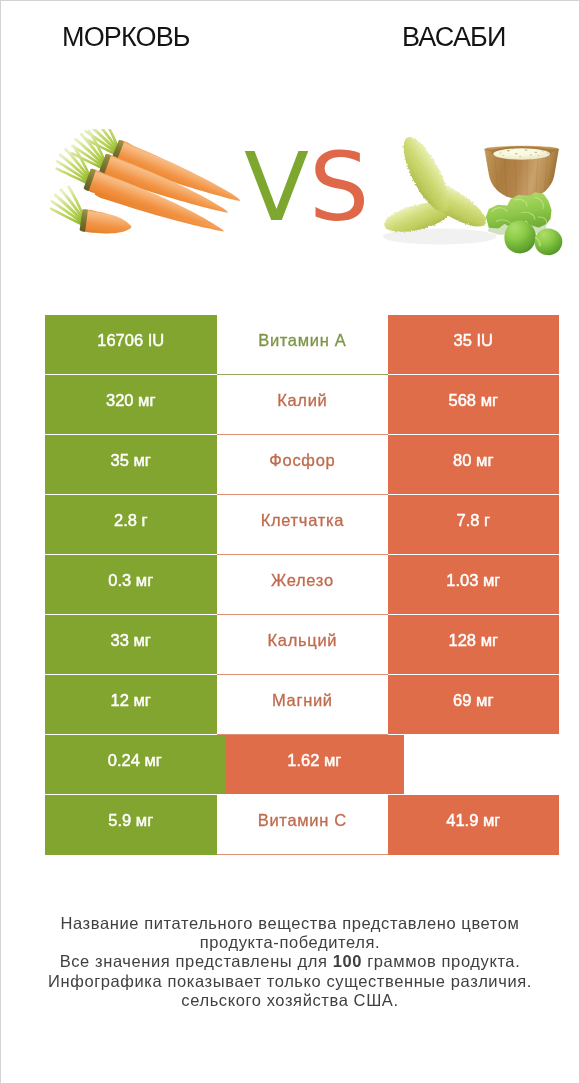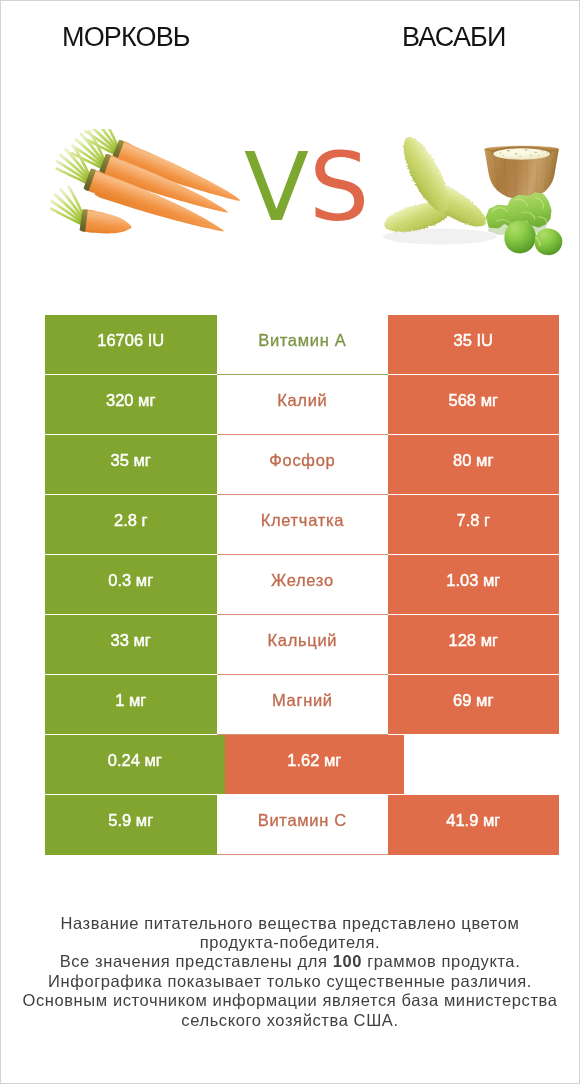--- a/index.html
+++ b/index.html
@@ -285,21 +285,21 @@
         </div>
         <div class="cell cM">
           <span>Кальций</span>
         </div>
         <div class="cell cR">
           <span>128 мг</span>
         </div>
       </div>
       <div class="row win-o sep-g">
         <div class="cell cL">
-          <span>1 мг</span>
+          <span>12 мг</span>
         </div>
         <div class="cell cM">
           <span>Магний</span>
         </div>
         <div class="cell cR">
           <span>69 мг</span>
         </div>
       </div>
       <div class="row win-o sep-g">
         <div class="cell cL">
@@ -320,16 +320,15 @@
           <span>41.9 мг</span>
         </div>
       </div>
     </div>
 
   <div class="footer" id="footer">
       <div>Название питательного вещества представлено цветом</div>
       <div>продукта-победителя.</div>
       <div>Все значения представлены для <b>100</b> граммов продукта.</div>
       <div>Инфографика показывает только существенные различия.</div>
-      <div>Основным источником информации является база министерства</div>
       <div>сельского хозяйства США.</div>
     </div>
 </div>
 
 </body></html>

